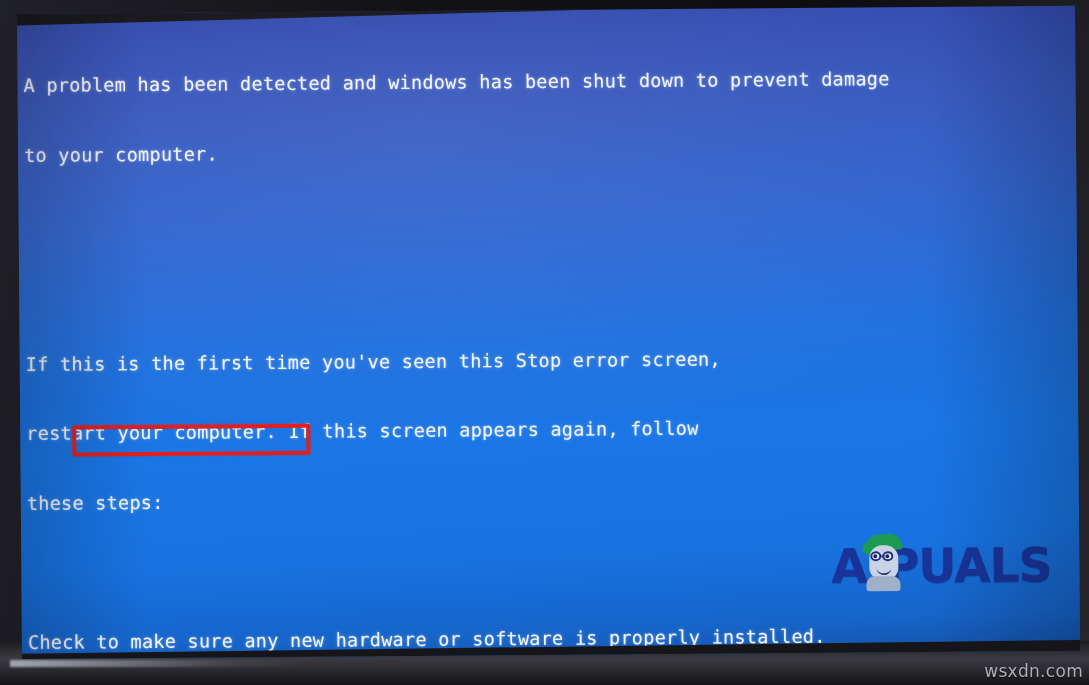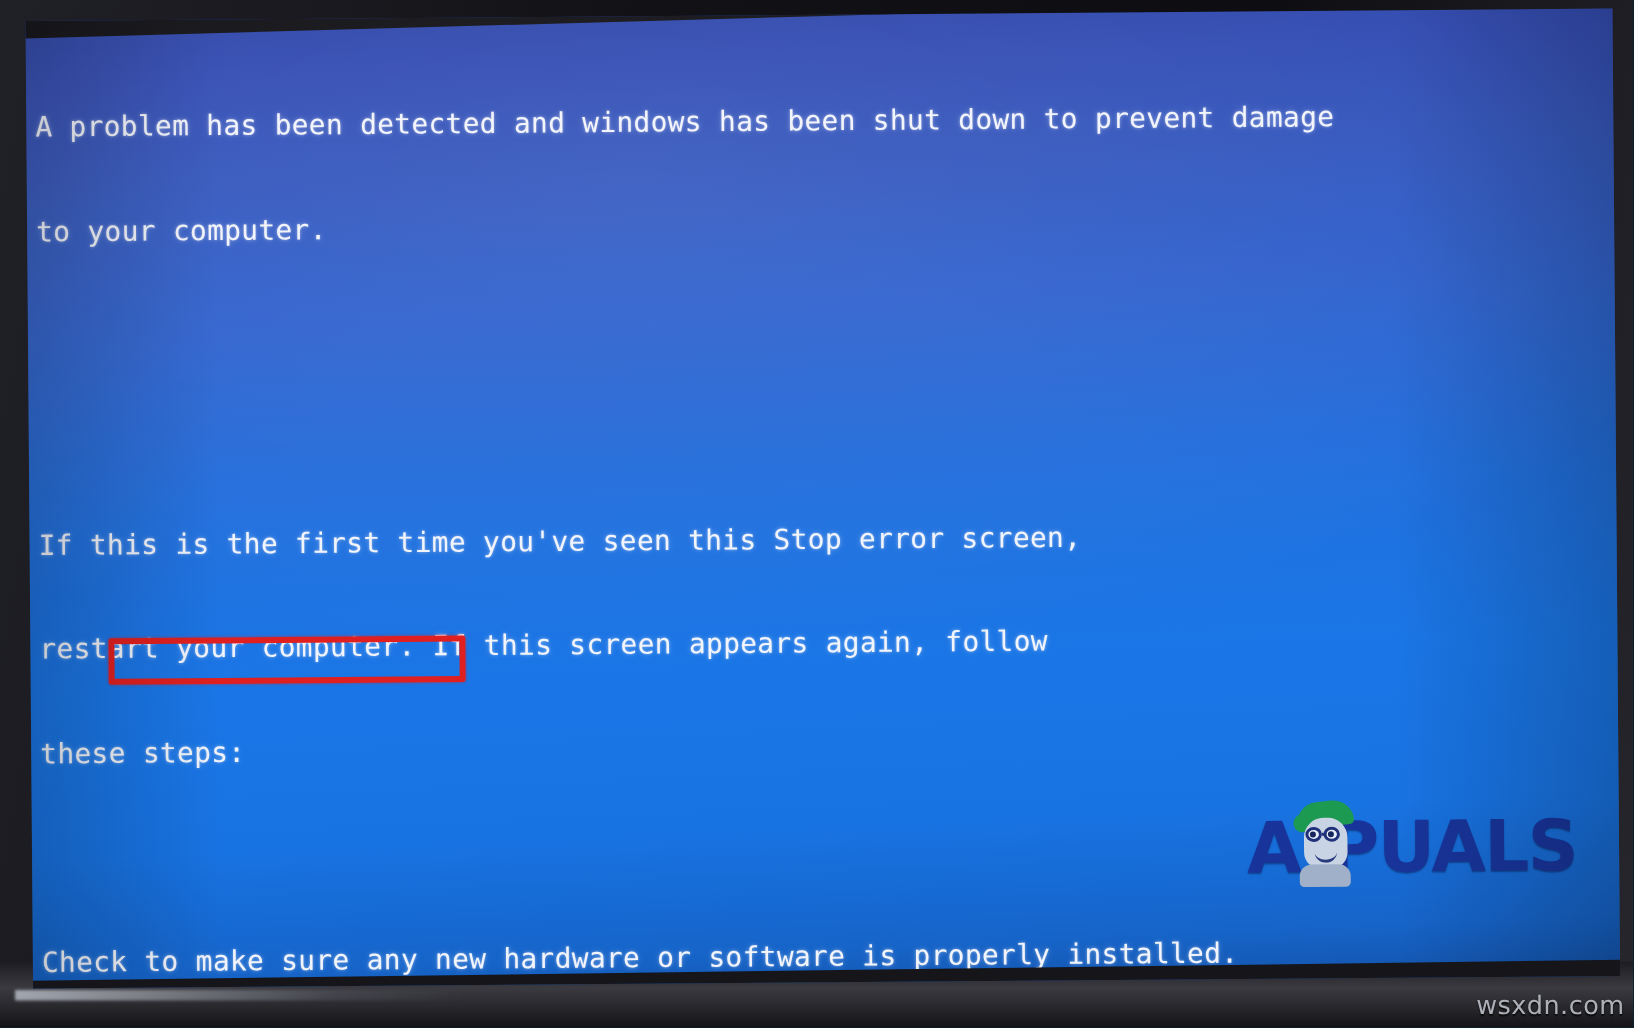--- a/index.html
+++ b/index.html
@@ -12,21 +12,21 @@
     height: 685px;
     overflow: hidden;
     font-family: "DejaVu Sans Mono", monospace;
   }
 
   
   #photo {
     position: relative;
     width: 1089px;
     height: 685px;
-    background: #0c4a6e;
+    background: #404040;
     overflow: hidden;
   }
 
   
   .bezel-shade {
     position: absolute;
     inset: 0;
     background:
       linear-gradient(100deg, #202027 0%, #121216 35%, #0e0e12 70%, #26262c 100%);
     pointer-events: none;

